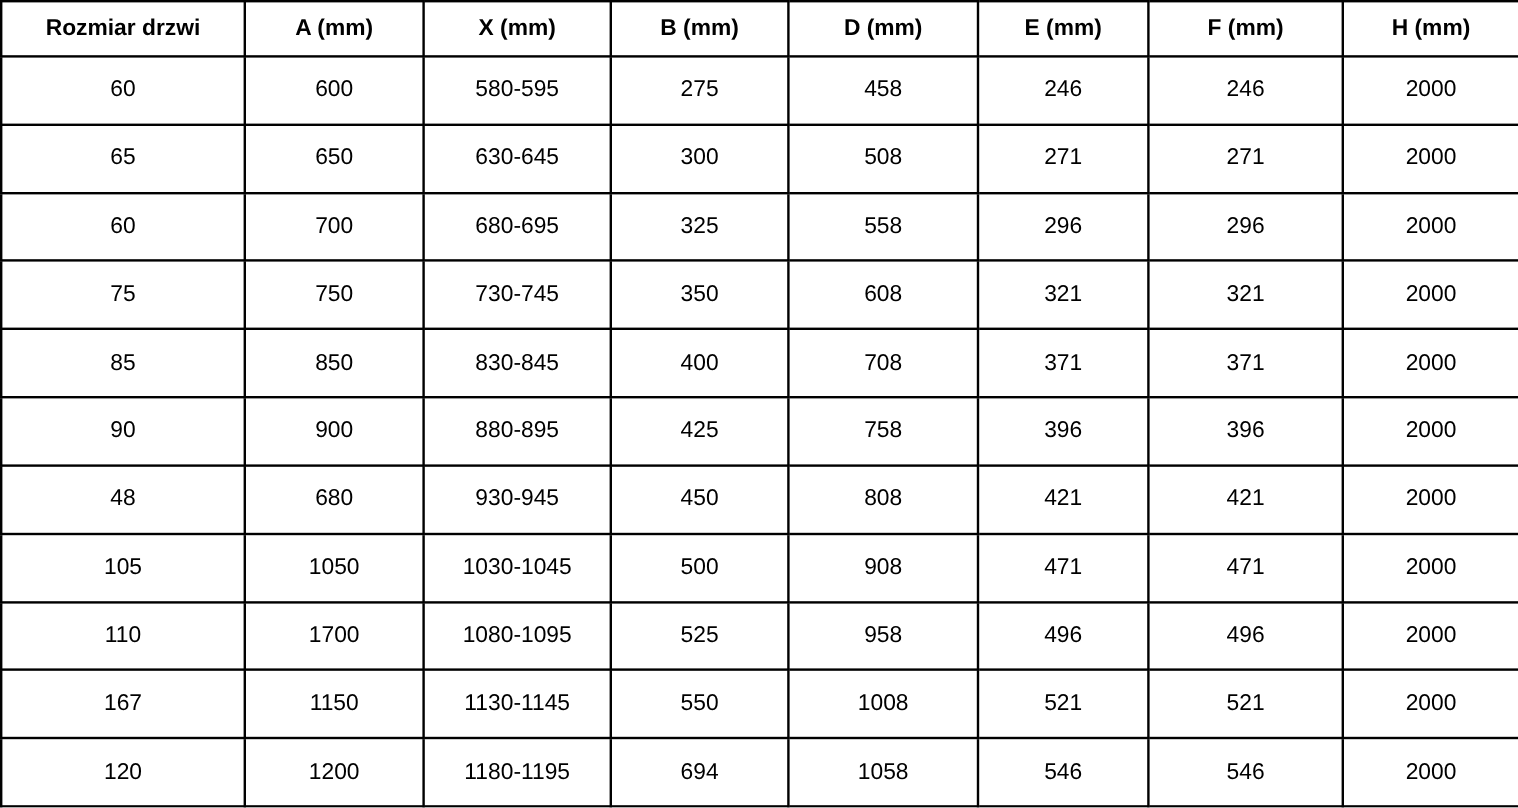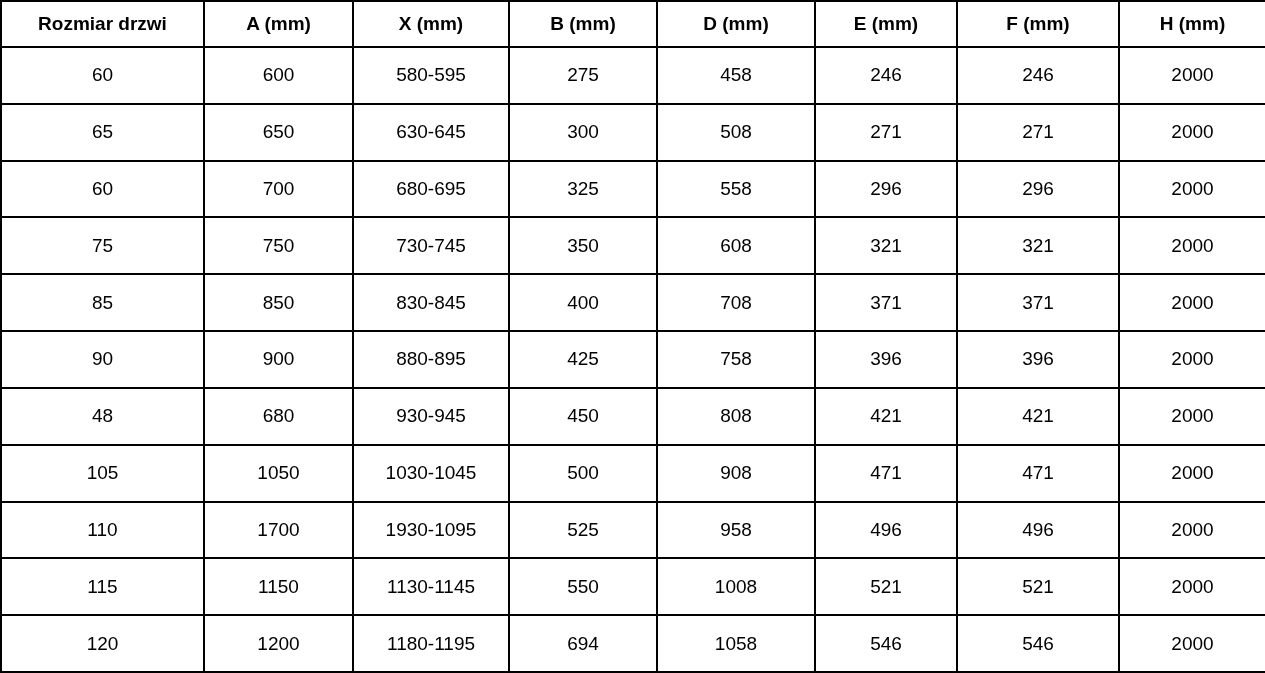--- a/index.html
+++ b/index.html
@@ -143,29 +143,29 @@
         <td>1030-1045</td>
         <td>500</td>
         <td>908</td>
         <td>471</td>
         <td>471</td>
         <td>2000</td>
       </tr>
       <tr>
         <td>110</td>
         <td>1700</td>
-        <td>1930-1095</td>
+        <td>1080-1095</td>
         <td>525</td>
         <td>958</td>
         <td>496</td>
         <td>496</td>
         <td>2000</td>
       </tr>
       <tr>
-        <td>115</td>
+        <td>167</td>
         <td>1150</td>
         <td>1130-1145</td>
         <td>550</td>
         <td>1008</td>
         <td>521</td>
         <td>521</td>
         <td>2000</td>
       </tr>
       <tr>
         <td>120</td>

